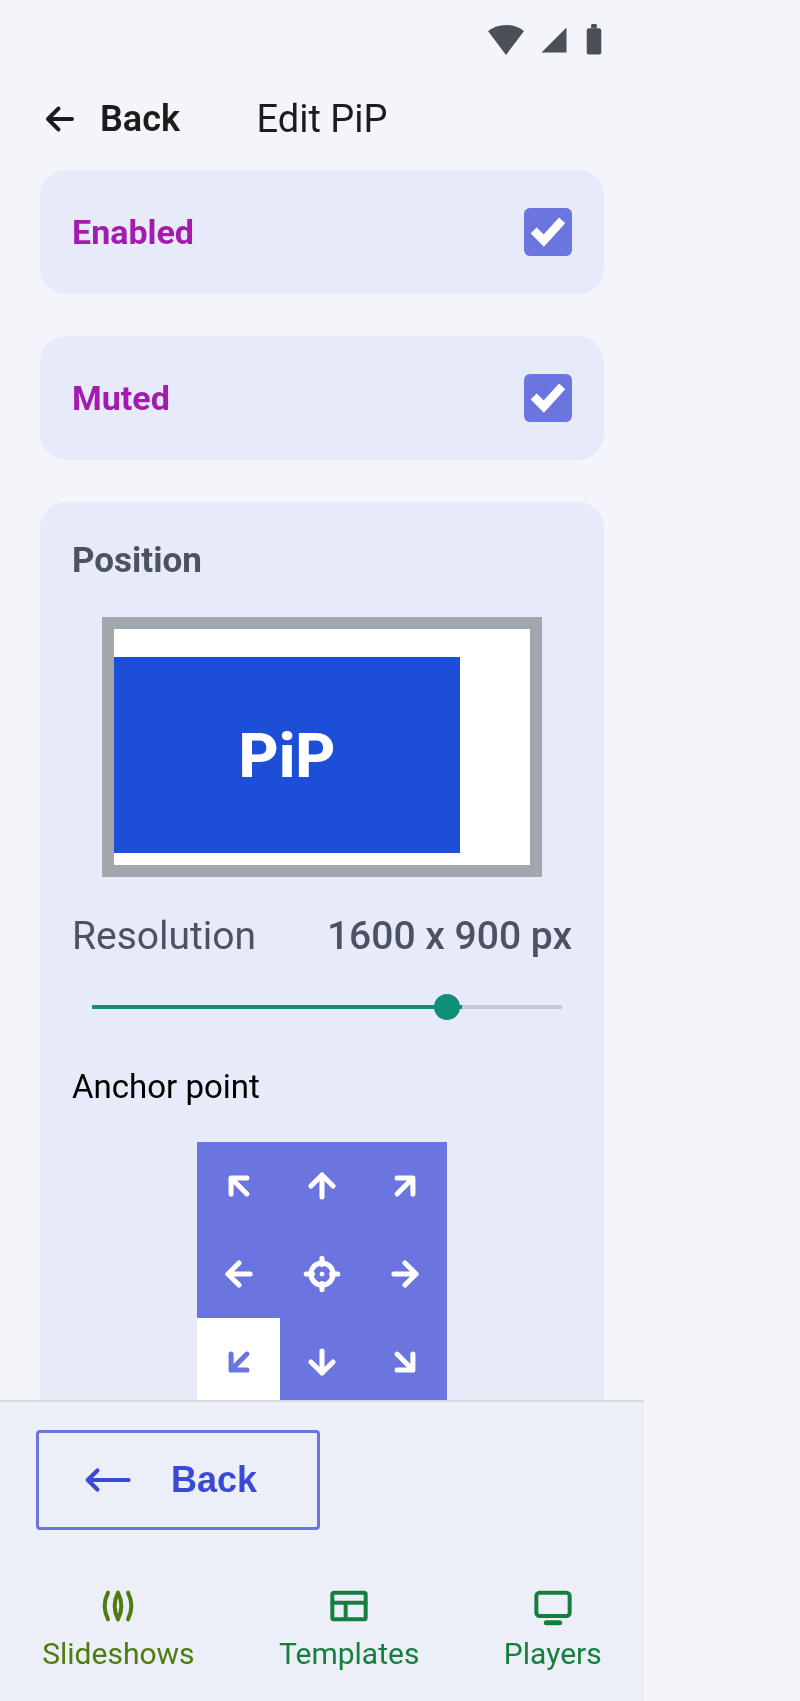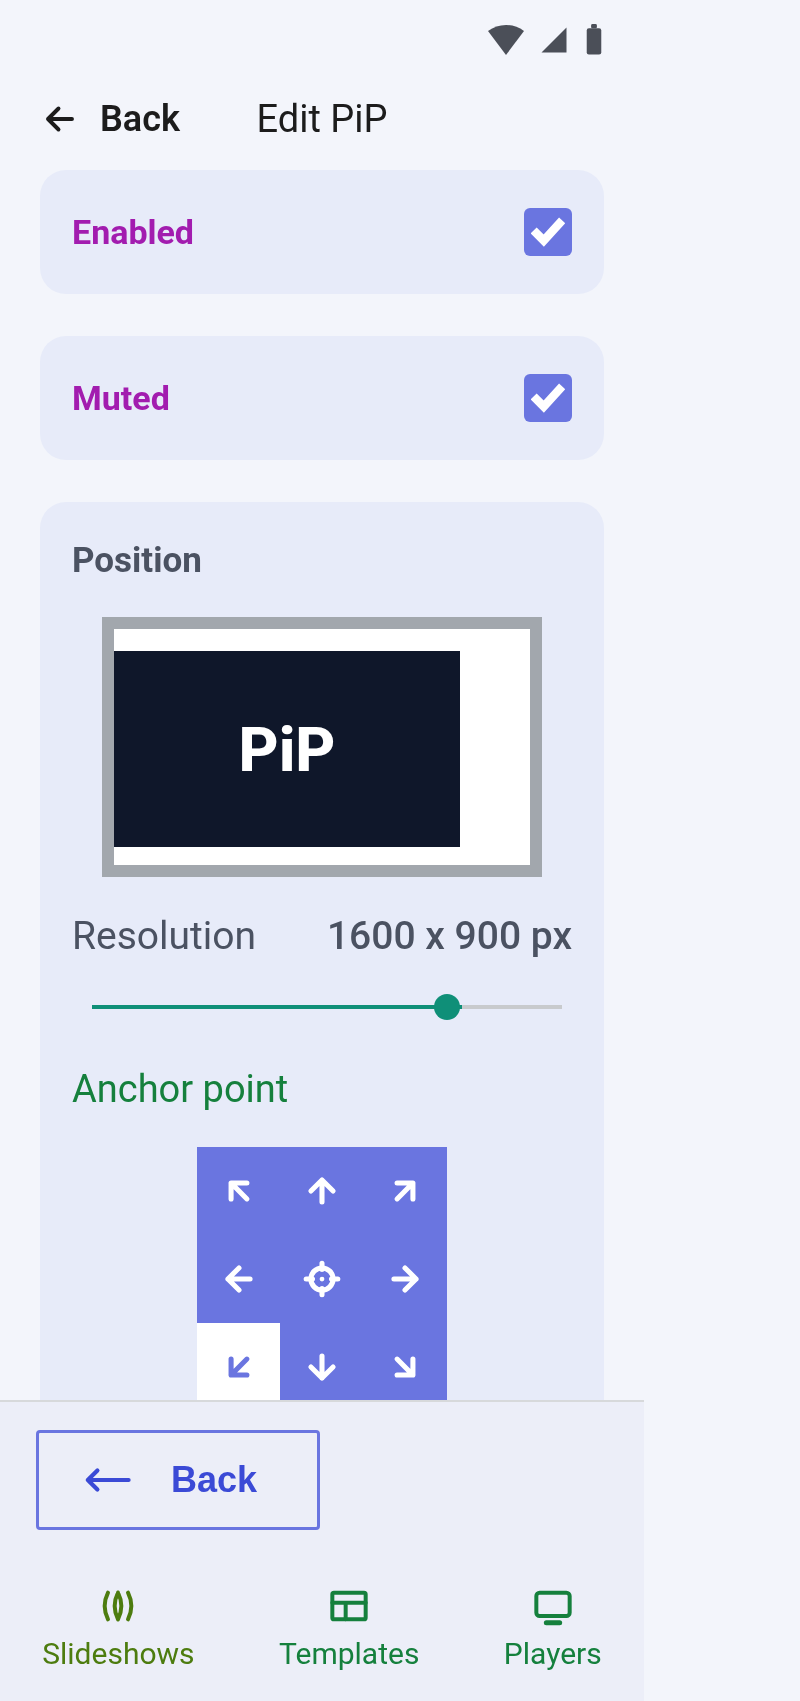--- a/index.html
+++ b/index.html
@@ -25,32 +25,32 @@
 
   
   .chk { width:48px; height:48px; border-radius:6px; background:#6a75e0; display:flex; align-items:center; justify-content:center; }
   .chk svg { width:34px; height:34px; stroke:#fff; stroke-width:6; fill:none; stroke-linecap:square; stroke-linejoin:miter; }
 
   
   .pos-card { background:#e7ebf9; border-radius:26px; padding:38px 32px 28px 32px; }
   .pos-title { font-size:35px; font-weight:700; color:#4b5262; margin-bottom:36px; }
 
   .preview-frame { width:440px; height:260px; margin:0 auto 36px auto; border:12px solid #a2a7ad; background:#fff; position:relative; }
-  .pip-box { position:absolute; left:0; top:22px; width:346px; height:196px; background:#0f172a; color:#fff; display:flex; align-items:center; justify-content:center; font-size:62px; font-weight:800; }
+  .pip-box { position:absolute; left:0; top:28px; width:346px; height:196px; background:#1d4ed8; color:#fff; display:flex; align-items:center; justify-content:center; font-size:62px; font-weight:800; }
 
   .res-row { display:flex; justify-content:space-between; font-size:39px; color:#4b5262; margin-bottom:28px; }
   .res-row .val { color:#4b5262; font-weight:500; }
 
   
   .slider { position:relative; height:40px; margin-bottom:40px; }
   .track-bg { position:absolute; left:20px; right:10px; top:50%; height:4px; background:#c8cacd; transform:translateY(-50%); }
   .track-fill { position:absolute; left:20px; top:50%; height:4px; background:#0f8f78; transform:translateY(-50%); width:74%; }
   .thumb { position:absolute; top:50%; left:75%; width:26px; height:26px; border-radius:50%; background:#0f8f78; transform:translate(-50%,-50%); }
 
-  .anchor-title { font-size:38px; color:#15803d; margin-bottom:36px; }
+  .anchor-title { font-size:33px; color:#000000; margin-bottom:36px; }
 
   .anchor-grid { width:250px; height:264px; margin:0 auto; background:#6a75e0; display:grid; grid-template-columns:repeat(3,1fr); grid-template-rows:repeat(3,1fr); }
   .anchor-cell { display:flex; align-items:center; justify-content:center; color:#fff; }
   .anchor-cell.selected { background:#fff; color:#6a75e0; }
   .anchor-cell svg { width:38px; height:38px; stroke:currentColor; stroke-width:3.2; fill:none; stroke-linecap:round; stroke-linejoin:round; }
 
   
   .bottom-bar { position:absolute; left:0; right:0; bottom:145px; height:auto; border-top:2px solid #d7d9db; background:#eceef8; padding:28px 0 26px 36px; }
   .back-btn { display:inline-flex; align-items:center; gap:40px; border:3px solid #6a75e0; color:#3b4ad6; font-size:36px; font-weight:700; padding:26px 60px 26px 44px; border-radius:4px; background:transparent; }
   .back-btn svg { width:48px; height:30px; stroke:#3b4ad6; stroke-width:3.5; fill:none; stroke-linecap:round; }

